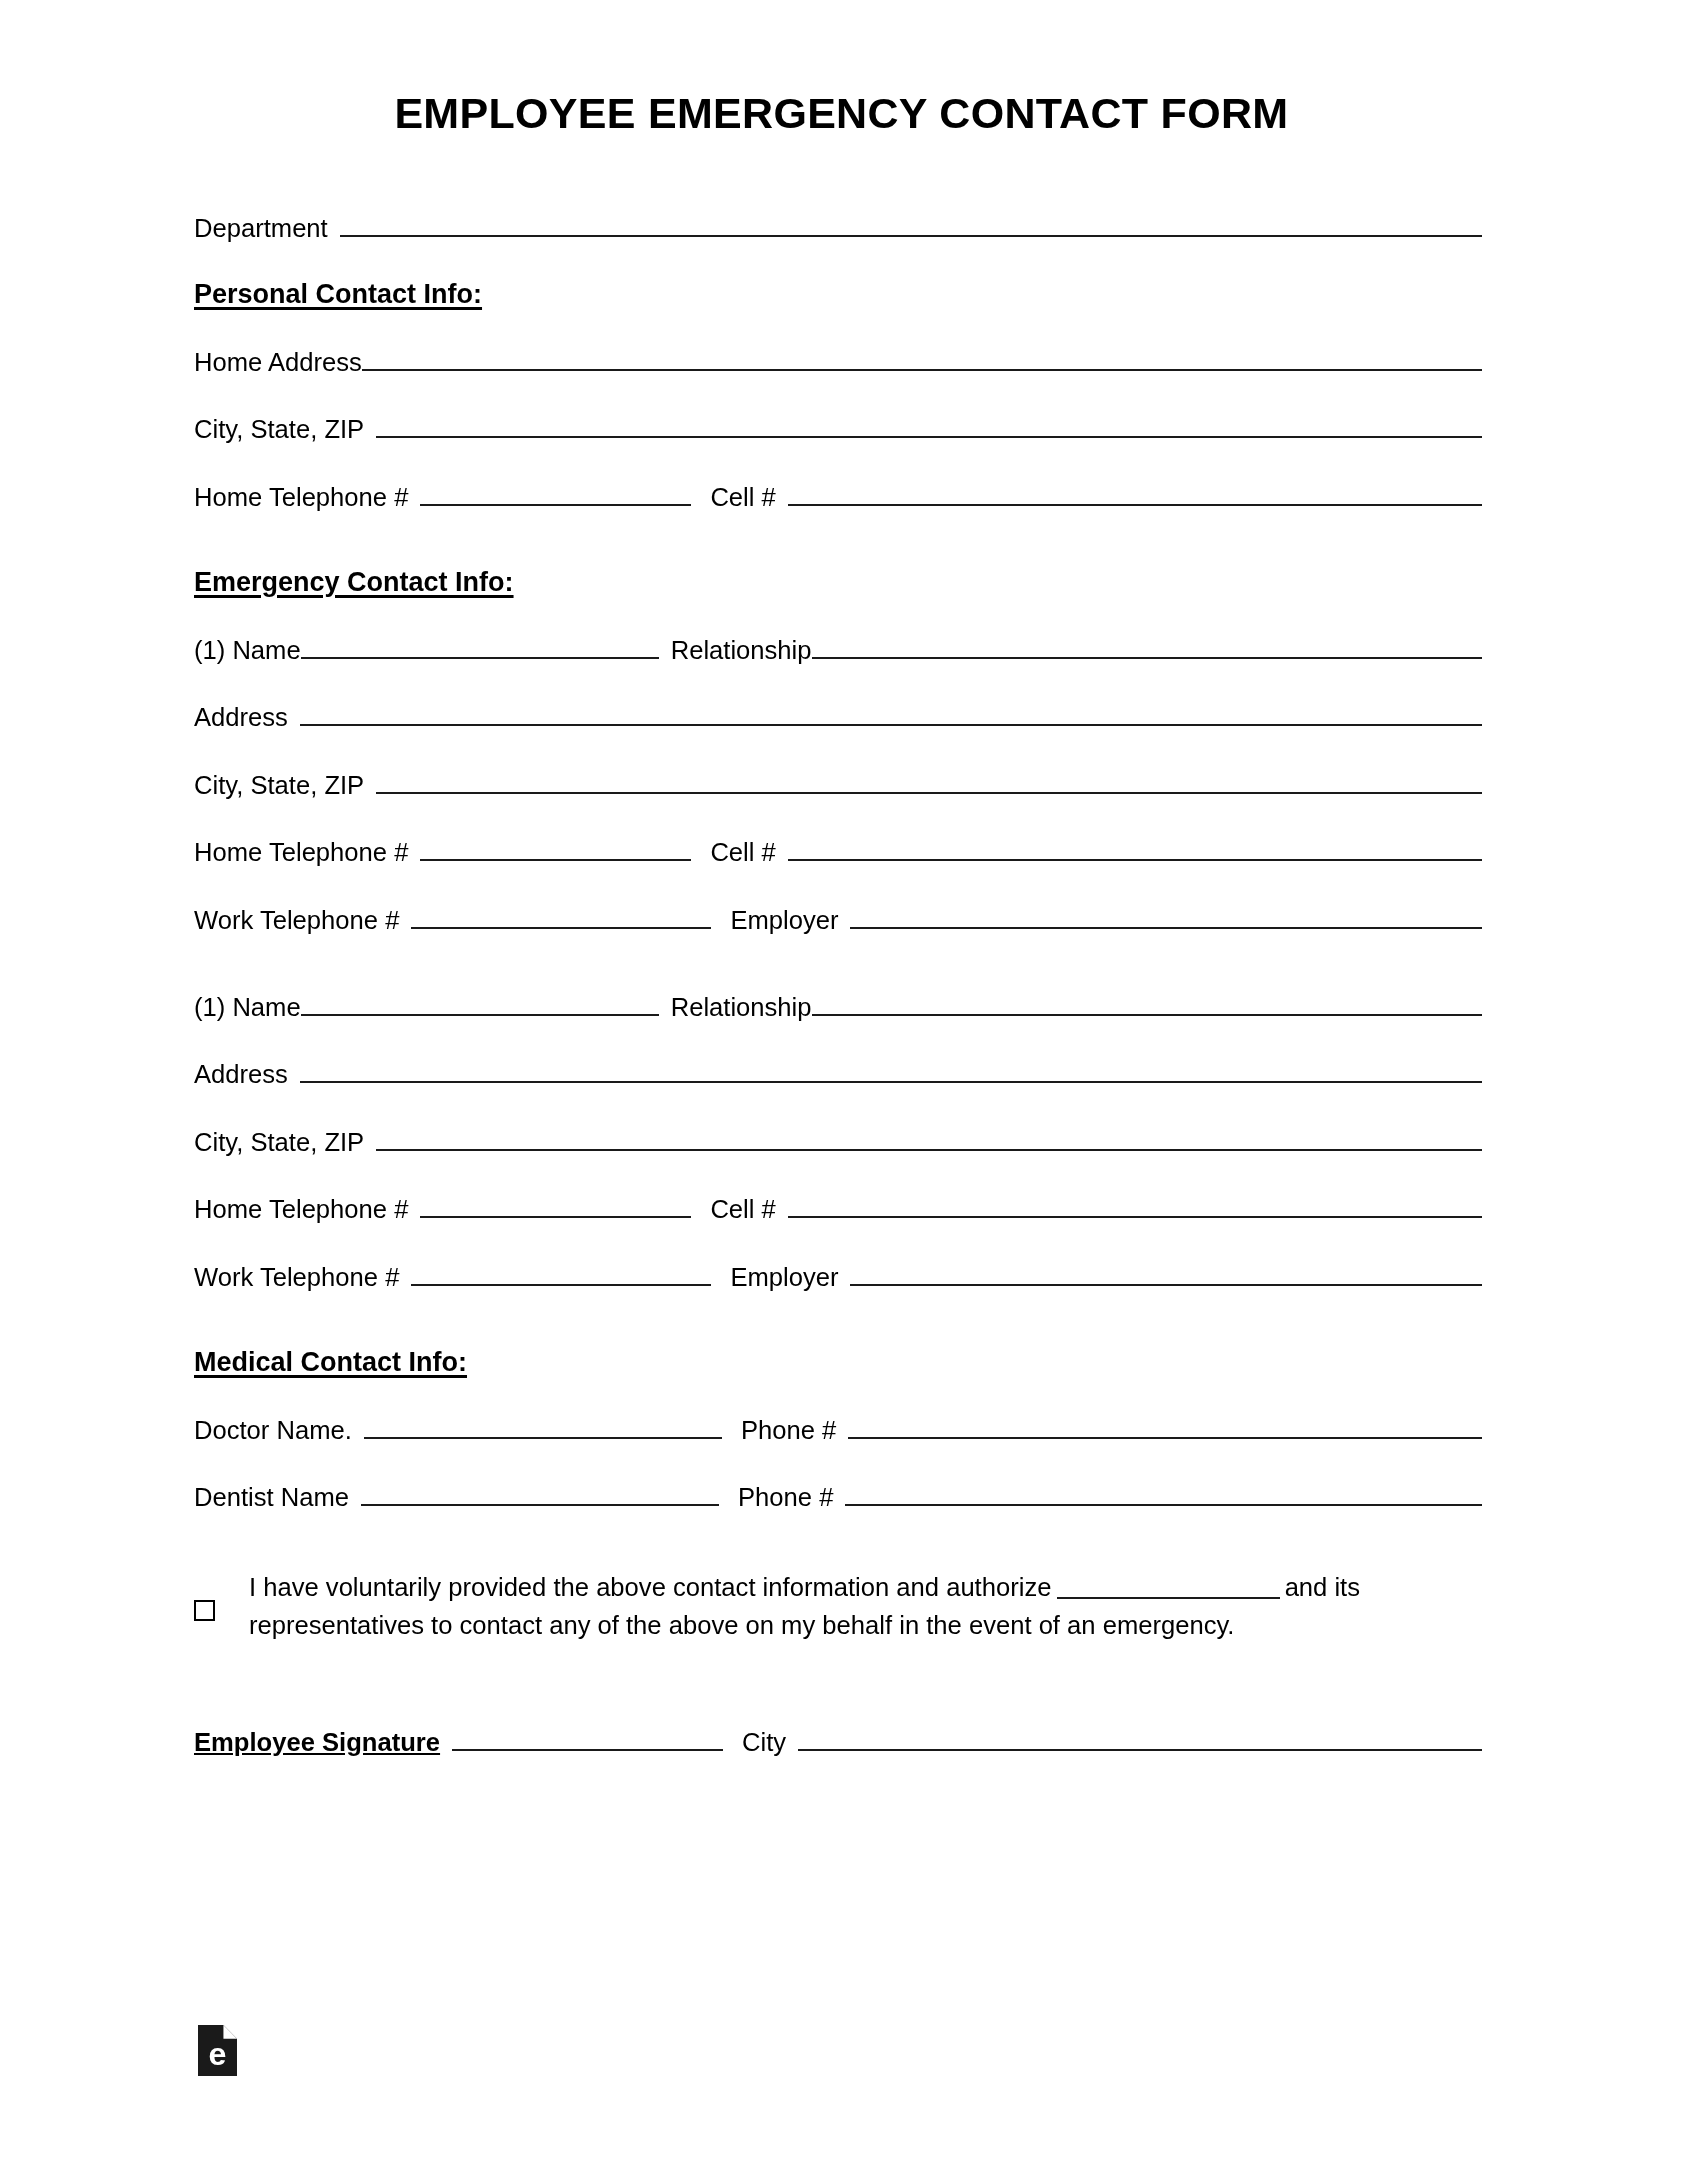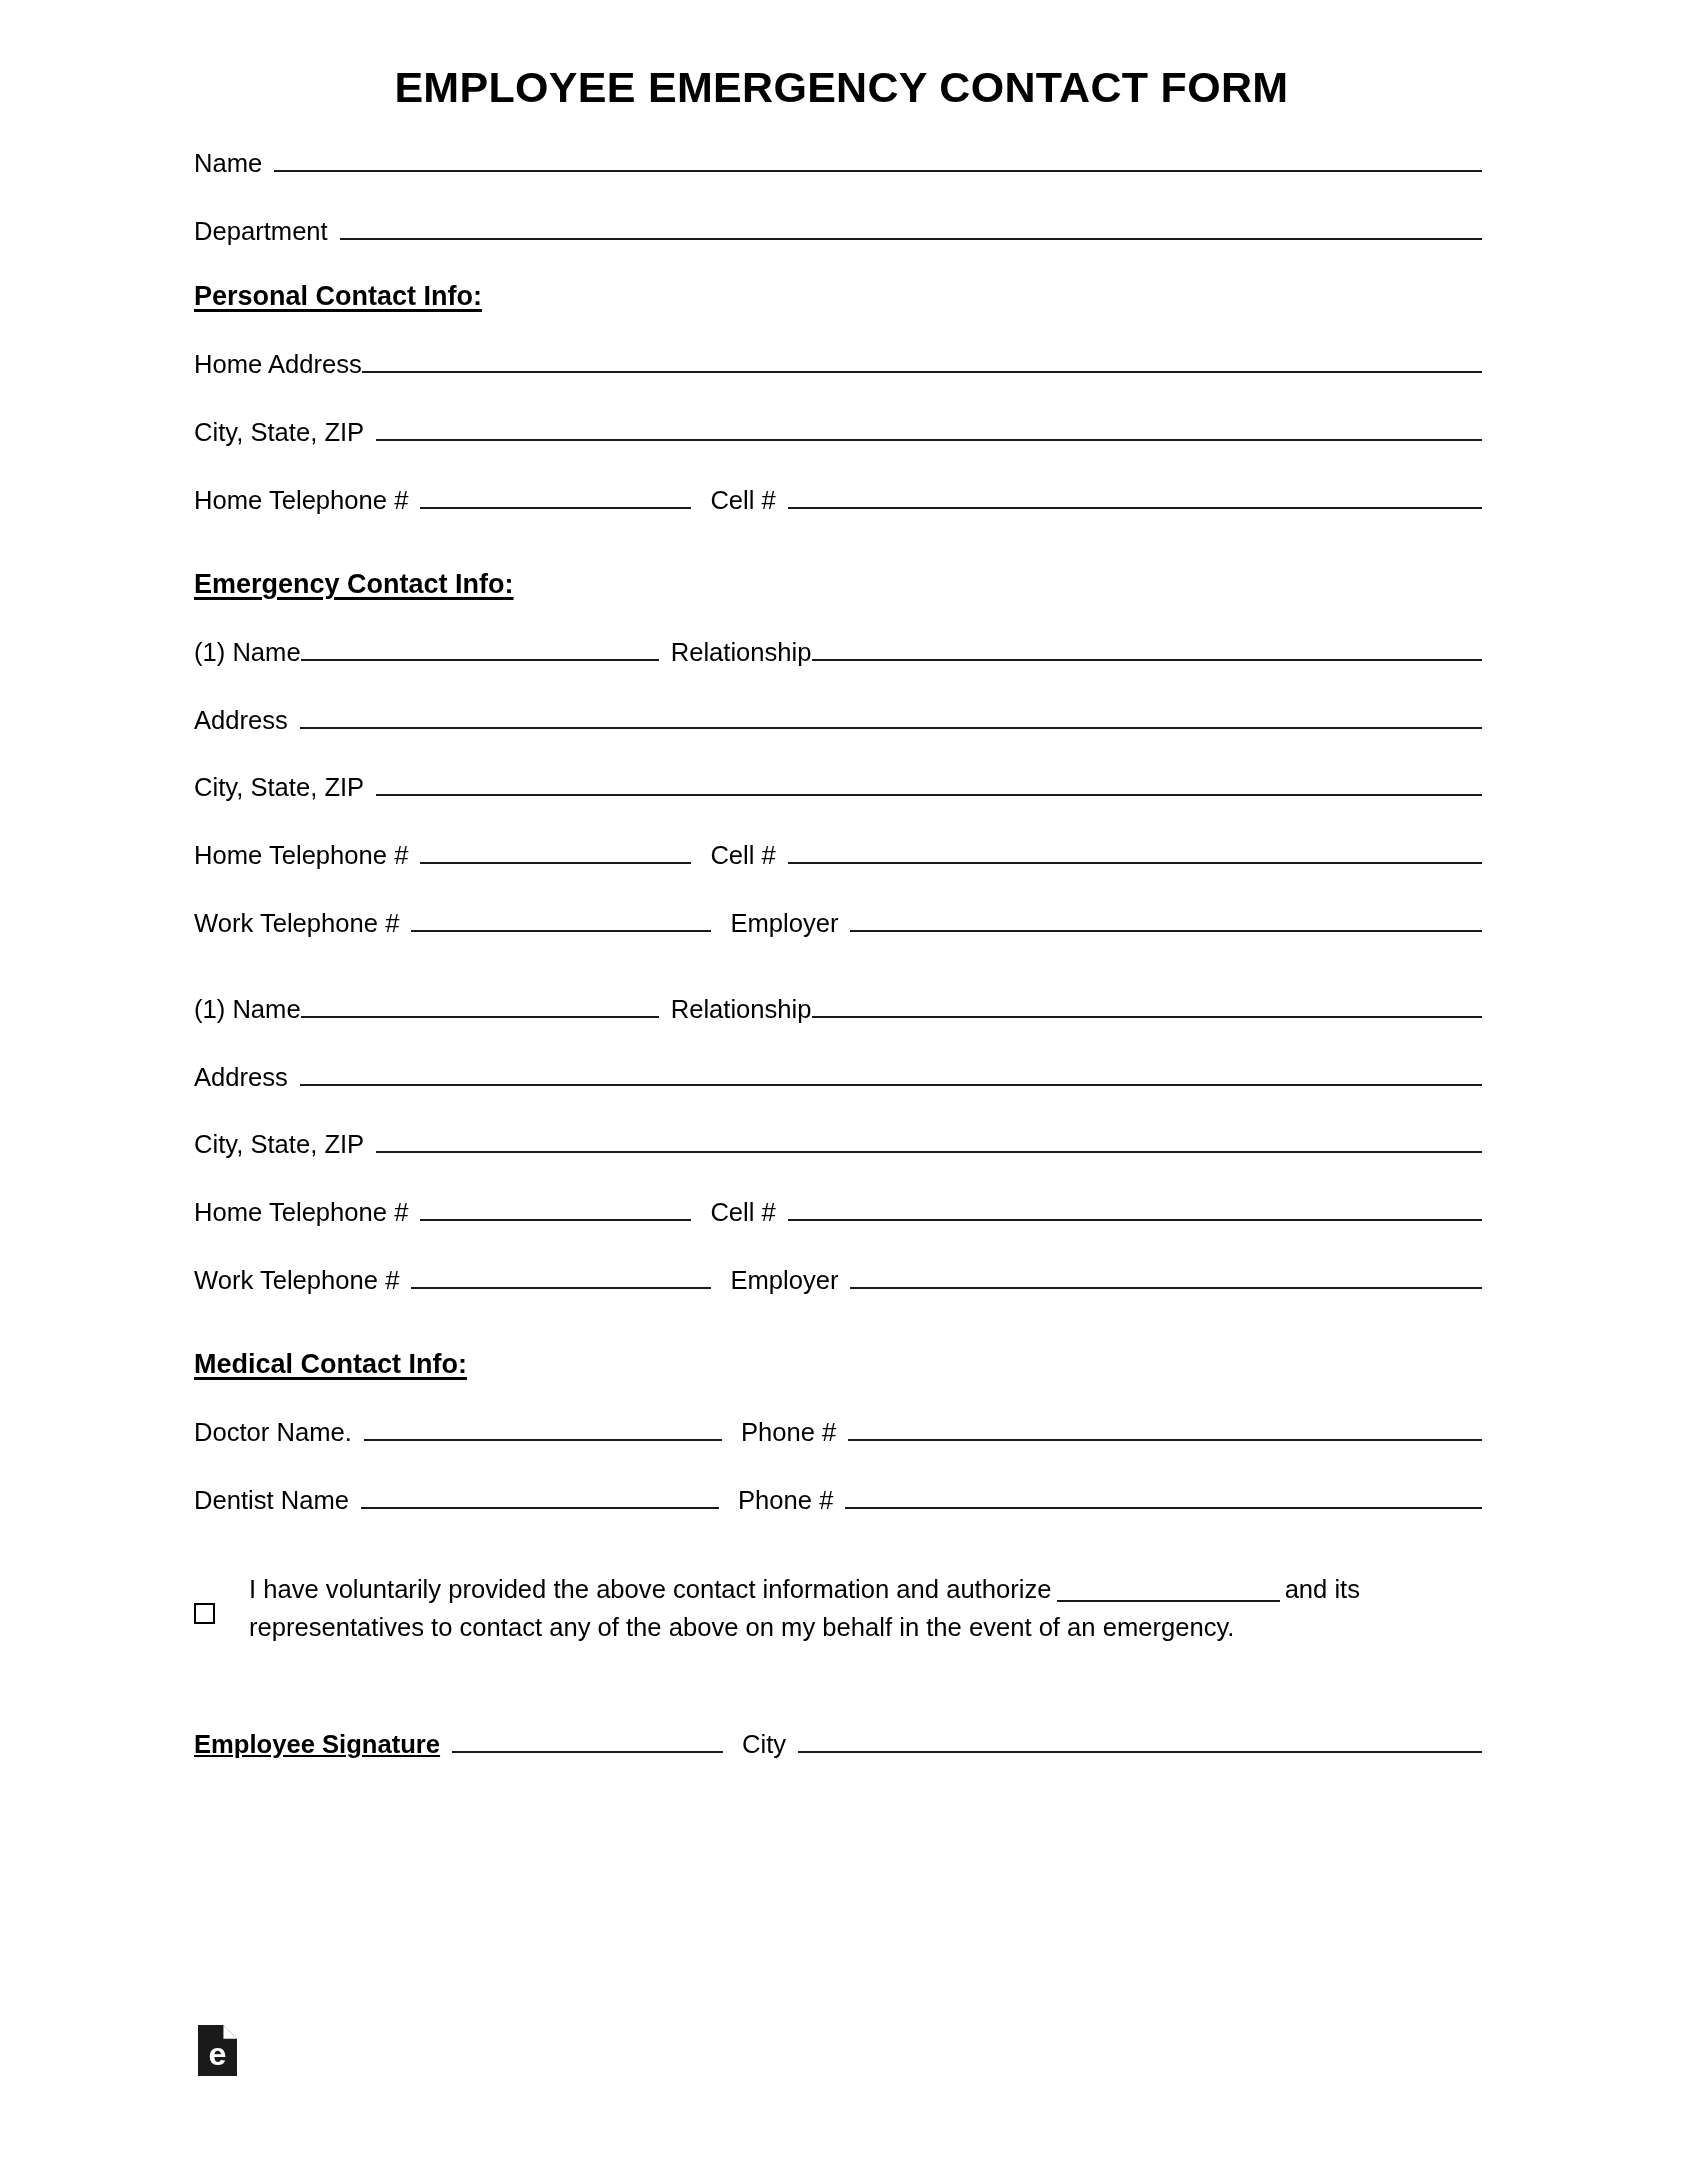--- a/index.html
+++ b/index.html
@@ -28,21 +28,21 @@
     width: 1288px;
   }
 
   
   .doc-title {
     font-size: 43px;
     font-weight: bold;
     letter-spacing: 0.3px;
     text-align: center;
     margin: 0;
-    padding-top: 64px;
+    padding-top: 90px;
     padding-left: 6.8px;
     line-height: 1.1;
     white-space: nowrap;
   }
 
   
   .row {
     display: flex;
     align-items: baseline;
     font-size: 25.6px;
@@ -126,25 +126,20 @@
 <body>
 
 <div class="page">
 
   <div class="content">
 
     <h1 class="doc-title">EMPLOYEE EMERGENCY CONTACT FORM</h1>
 
     <div style="height:37px"></div>
 
-    <div class="row">
-      <span class="lbl">Name</span>
-      <span class="gap-s"></span>
-      <span class="fill"></span>
-    </div>
 
     <div class="sp-row"></div>
 
     <div class="row">
       <span class="lbl">Department</span>
       <span class="gap-s"></span>
       <span class="fill"></span>
     </div>
 
     <div class="sp-row"></div>

